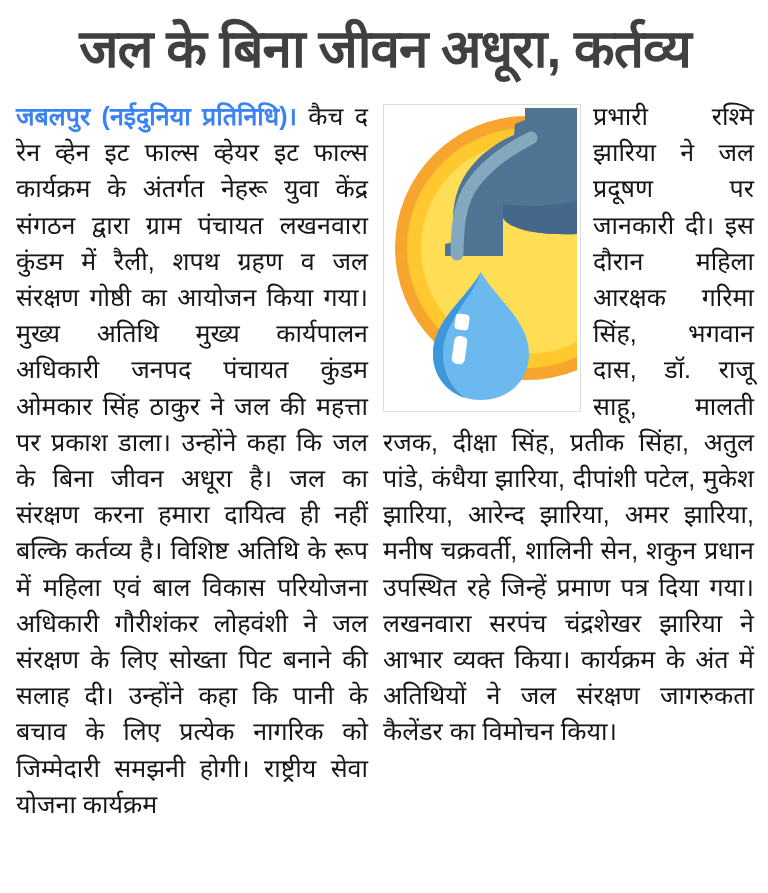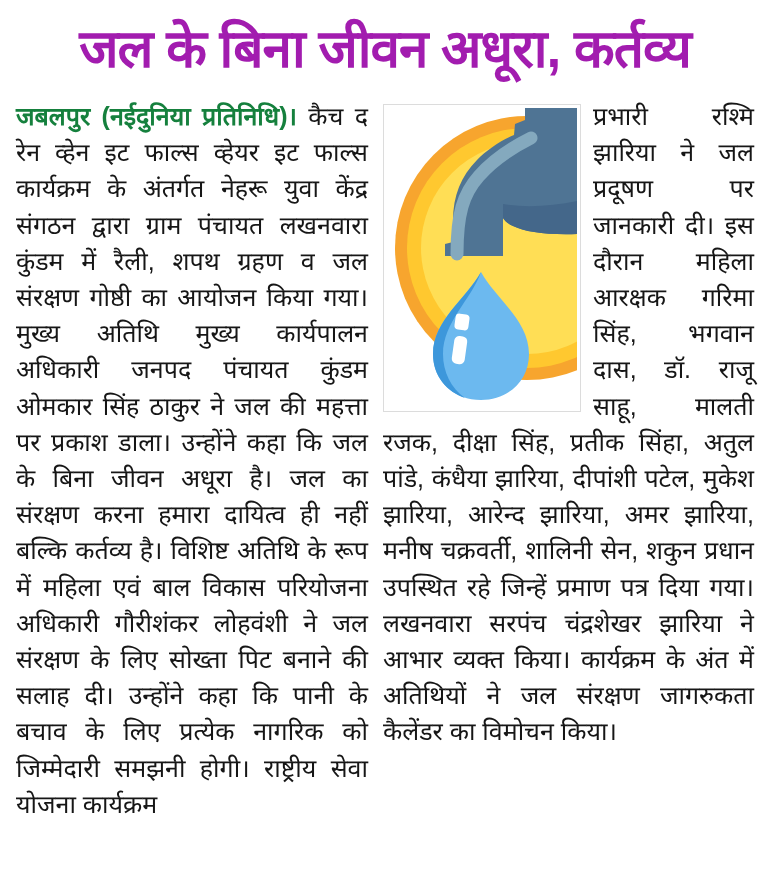--- a/index.html
+++ b/index.html
@@ -11,38 +11,38 @@
     background: #ffffff;
     font-family: "Liberation Sans", "DejaVu Sans", sans-serif;
     color: #1a1a1a;
     padding: 8px 14px 10px 16px;
     overflow: hidden;
   }
   .headline {
     margin: 6px 0 14px 0;
     text-align: center;
     font-weight: 800;
-    color: #a21caf;
+    color: #404040;
     font-size: 53px;
     line-height: 1.32;
     letter-spacing: -1px;
   }
   .hl-line { display: block; white-space: nowrap; }
   .cols { display: flex; gap: 15px; align-items: flex-start; }
   .col-left  { flex: 0 0 352px; }
   .col-right { flex: 1 1 auto; min-width: 0; }
   .body-text {
     margin: 0;
     font-size: 25px;
     line-height: 36.2px;
     text-align: justify;
     text-justify: inter-word;
     color: #161616;
   }
-  .dateline { font-weight: 700; color: #15803d; }
+  .dateline { font-weight: 700; color: #3b82f6; }
   .photo {
     float: left;
     margin: 6px 12px 4px 0;
     padding: 3px;
     border: 1px solid #dcdcdc;
     background: #ffffff;
   }
   .photo svg { display: block; }
 </style>
 </head>

